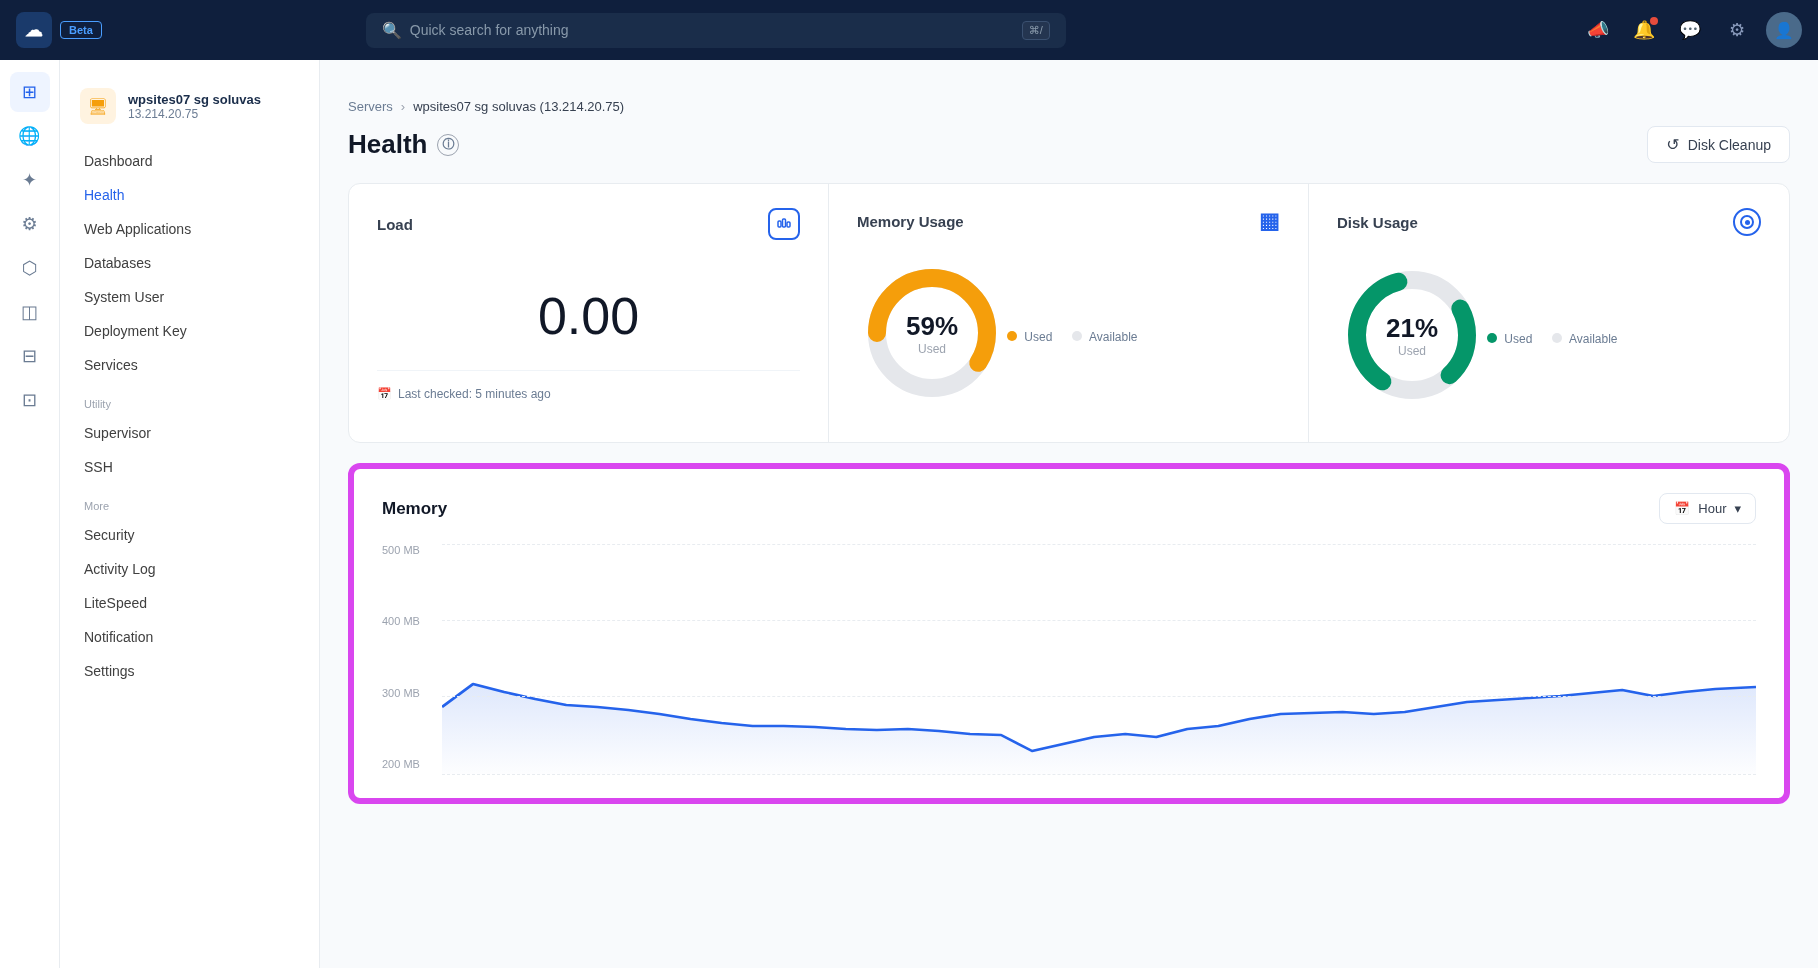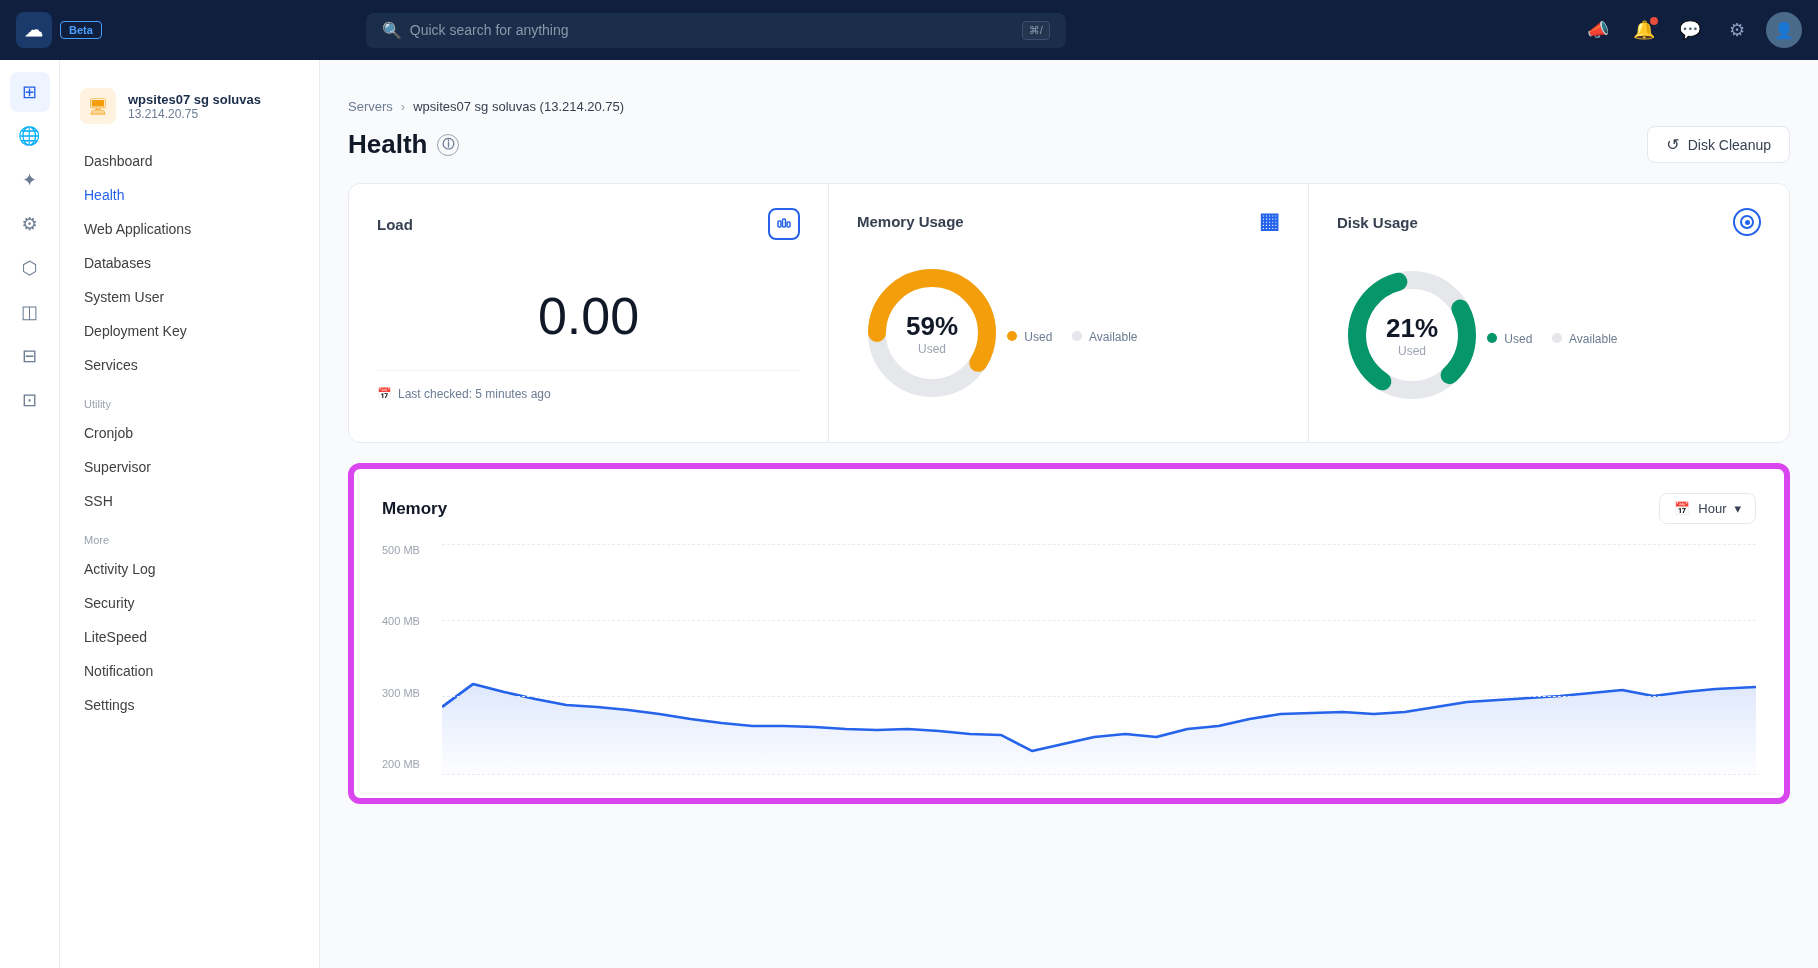--- a/index.html
+++ b/index.html
@@ -263,27 +263,26 @@
 
     <button class="nav-item">Dashboard</button>
     <button class="nav-item active">Health</button>
     <button class="nav-item">Web Applications</button>
     <button class="nav-item">Databases</button>
     <button class="nav-item">System User</button>
     <button class="nav-item">Deployment Key</button>
     <button class="nav-item">Services</button>
 
     <div class="nav-section-label">Utility</div>
-    <button class="nav-item">Cronjob</button>
     <button class="nav-item">Supervisor</button>
     <button class="nav-item">SSH</button>
 
     <div class="nav-section-label">More</div>
+    <button class="nav-item">Security</button>
     <button class="nav-item">Activity Log</button>
-    <button class="nav-item">Security</button>
     <button class="nav-item">LiteSpeed</button>
     <button class="nav-item">Notification</button>
     <button class="nav-item">Settings</button>
   </div>
 
   <div class="content-area">
 
     <div class="breadcrumb">
       <span class="breadcrumb-link">Servers</span>
       <span class="breadcrumb-sep">›</span>

